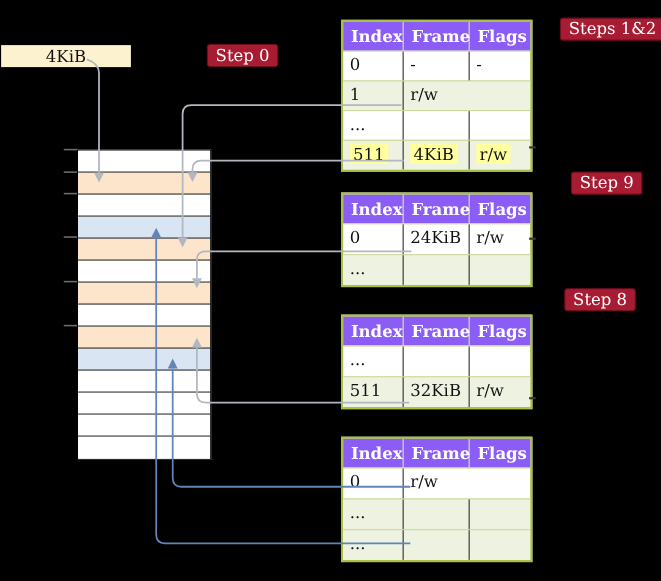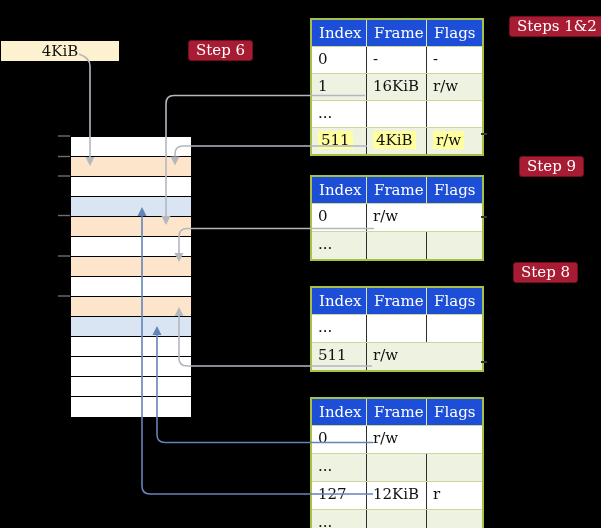--- a/index.html
+++ b/index.html
@@ -18,42 +18,42 @@
   
   .mem{position:absolute;left:70px;top:136px;width:120px;border:1.5px solid #000;background:#fff;}
   .mrow{height:20px;box-sizing:border-box;border-bottom:1.5px solid #000;}
   .mrow:last-child{border-bottom:none;}
   .mrow.orange{background:#fce5ca}
   .mrow.blue{background:#d9e5f3}
   .mrow.white{background:#fff}
   
   .pt{position:absolute;left:310px;width:170px;border:2px solid #a7c144;background:#fff;font-size:15px;}
   #pt0{top:18px} #pt1{top:175px} #pt2{top:286px} #pt3{top:397px}
-  .hdr{display:flex;background:#1d4ed8;color:#fff;font-weight:normal;height:26px;line-height:26px;align-items:center;}
+  .hdr{display:flex;background:#8b5cf6;color:#fff;font-weight:bold;height:26px;line-height:26px;align-items:center;}
   .hc{box-sizing:border-box;padding-left:7px;border-right:1px solid #dbe6b0;}
   .hc:nth-child(1){width:55px}.hc:nth-child(2){width:60px}.hc:nth-child(3){width:55px}
   .hc:last-child{border-right:none}
   .trow{display:flex;height:27px;line-height:25px;border-top:1px solid #ccd79b;color:#111;}
   .r26 .trow{height:26px;line-height:24px;}
   .trow.alt{background:#eef2e0;}
   .tc{box-sizing:border-box;padding-left:6px;border-right:1px solid #2e2e2e;overflow:hidden;}
   .tc:nth-child(1){width:55px}.tc:nth-child(2){width:60px}.tc:nth-child(3){width:55px}
   .tc:last-child{border-right:none}
   .hl{background:#ffff9d;padding:0 3px;}
   
   svg.overlay{position:absolute;left:0;top:0;z-index:10;pointer-events:none;}
 </style>
 </head>
 <body>
 
 <div class="size-box">
   <span>4KiB</span>
 </div>
 
-<div class="badge" id="step0">Step 6</div>
+<div class="badge" id="step0">Step 0</div>
 <div class="badge" id="steps12">Steps 1&amp;2</div>
 <div class="badge" id="step3">Step 9</div>
 <div class="badge" id="step4">Step 8</div>
 
 <div class="mem" id="memory">
     <div class="mrow white"></div>
     <div class="mrow orange"></div>
     <div class="mrow white"></div>
     <div class="mrow blue"></div>
     <div class="mrow orange"></div>
@@ -74,21 +74,20 @@
       <div class="hc">Frame</div>
       <div class="hc">Flags</div>
     </div>
     <div class="trow">
       <div class="tc">0</div>
       <div class="tc">-</div>
       <div class="tc">-</div>
     </div>
     <div class="trow alt">
       <div class="tc">1</div>
-      <div class="tc">16KiB</div>
       <div class="tc">r/w</div>
     </div>
     <div class="trow">
       <div class="tc">...</div>
       <div class="tc"></div>
       <div class="tc"></div>
     </div>
     <div class="trow alt">
       <div class="tc"><span class="hl">511</span></div>
       <div class="tc"><span class="hl">4KiB</span></div>
@@ -96,20 +95,21 @@
     </div>
   </div>
 <div class="pt" id="pt1">
     <div class="hdr">
       <div class="hc">Index</div>
       <div class="hc">Frame</div>
       <div class="hc">Flags</div>
     </div>
     <div class="trow">
       <div class="tc">0</div>
+      <div class="tc">24KiB</div>
       <div class="tc">r/w</div>
     </div>
     <div class="trow alt">
       <div class="tc">...</div>
       <div class="tc"></div>
       <div class="tc"></div>
     </div>
   </div>
 <div class="pt" id="pt2">
     <div class="hdr">
@@ -117,42 +117,38 @@
       <div class="hc">Frame</div>
       <div class="hc">Flags</div>
     </div>
     <div class="trow">
       <div class="tc">...</div>
       <div class="tc"></div>
       <div class="tc"></div>
     </div>
     <div class="trow alt">
       <div class="tc">511</div>
+      <div class="tc">32KiB</div>
       <div class="tc">r/w</div>
     </div>
   </div>
 <div class="pt" id="pt3">
     <div class="hdr">
       <div class="hc">Index</div>
       <div class="hc">Frame</div>
       <div class="hc">Flags</div>
     </div>
     <div class="trow">
       <div class="tc">0</div>
       <div class="tc">r/w</div>
     </div>
     <div class="trow alt">
       <div class="tc">...</div>
       <div class="tc"></div>
       <div class="tc"></div>
-    </div>
-    <div class="trow">
-      <div class="tc">127</div>
-      <div class="tc">12KiB</div>
-      <div class="tc">r</div>
     </div>
     <div class="trow alt">
       <div class="tc">...</div>
       <div class="tc"></div>
       <div class="tc"></div>
     </div>
   </div>
 
 <svg class="overlay" id="overlay" width="601" height="528" viewBox="0 0 601 528">
     <line x1="58" x2="70" y1="136" y2="136" stroke="#6e6e6e" stroke-width="1.4"></line>

